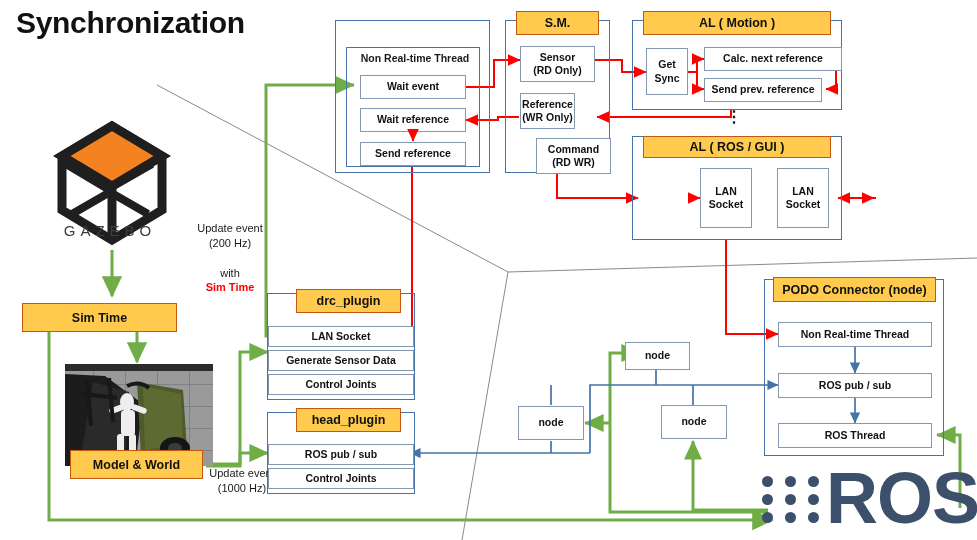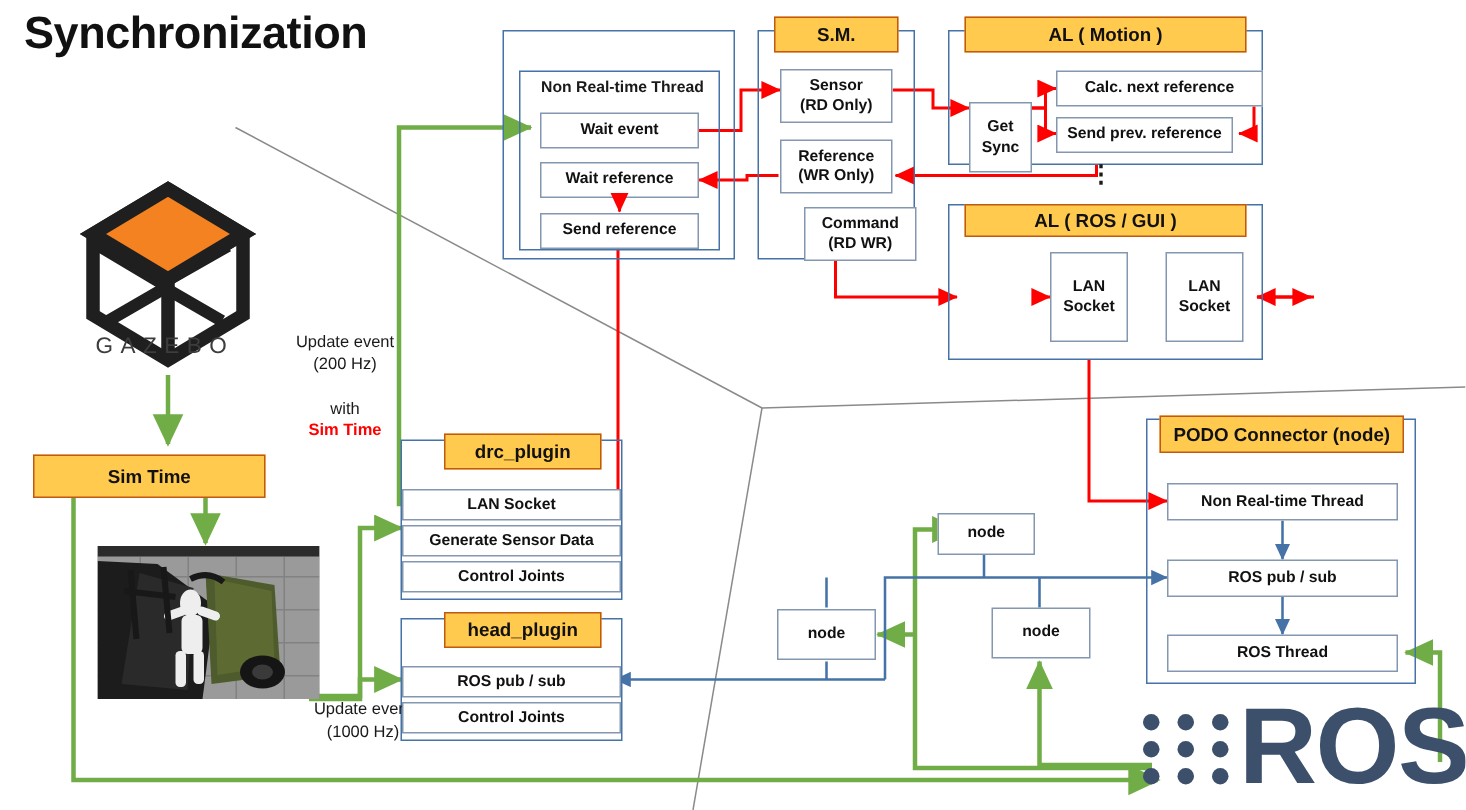--- a/index.html
+++ b/index.html
@@ -230,20 +230,21 @@
         </g>
         <g fill="none" stroke="#181818" stroke-width="4">
           <path d="M22,16 L26,62"></path>
           <path d="M44,14 L48,58"></path>
           <path d="M18,30 L52,34"></path>
           <path d="M62,22 Q74,16 84,24"></path>
         </g>
       </svg>
     </div>
 
+    <div class="hdr big" style="left:70px;top:450px;width:133px;height:29px;">Model &amp; World</div>
 
     <div class="lbl" style="left:196px;top:466px;width:92px;text-align:center;">
       <span>Update event</span><br>
       <span>(1000 Hz)</span>
     </div>
 
     <div class="lbl" style="left:175px;top:221px;width:110px;text-align:center;">
       <span>Update event</span><br>
       <span>(200 Hz)</span><br><br>
       <span>with</span><br>
@@ -259,32 +260,32 @@
     <svg class="lay" style="z-index:5;pointer-events:none;" width="977" height="540">
       <path d="M413,133 L413,141" stroke="#ff0000" stroke-width="2" fill="none" marker-end="url(#ar-red)"></path>
     </svg>
 
     <div class="group" style="left:505px;top:20px;width:105px;height:153px;"></div>
     <div class="hdr big" style="left:516px;top:11px;width:83px;height:24px;">S.M.</div>
     <div class="bx" style="left:520px;top:46px;width:75px;height:36px;">
       <span class="ln">Sensor</span>
       <span class="ln">(RD Only)</span>
     </div>
-    <div class="bx" style="left:520px;top:93px;width:75px;height:36px;">
+    <div class="bx" style="left:520px;top:93px;width:55px;height:36px;">
       <span class="ln">Reference</span>
       <span class="ln">(WR Only)</span>
     </div>
     <div class="bx" style="left:536px;top:138px;width:75px;height:36px;">
       <span class="ln">Command</span>
       <span class="ln">(RD WR)</span>
     </div>
 
     <div class="group" style="left:632px;top:20px;width:210px;height:90px;"></div>
     <div class="hdr big" style="left:643px;top:11px;width:188px;height:24px;">AL ( Motion )</div>
-    <div class="bx" style="left:646px;top:48px;width:42px;height:47px;margin-top:20px;">
+    <div class="bx" style="left:646px;top:48px;width:42px;height:47px;">
       <span class="ln">Get</span>
       <span class="ln">Sync</span>
     </div>
     <div class="bx" style="left:704px;top:47px;width:138px;height:24px;">Calc. next reference</div>
     <div class="bx" style="left:704px;top:78px;width:118px;height:24px;">Send prev. reference</div>
 
     <div class="lbl" style="left:726px;top:111px;width:14px;font-size:16px;line-height:0.8;font-weight:bold;">⋮</div>
 
     <div class="group" style="left:632px;top:136px;width:210px;height:104px;"></div>
     <div class="hdr big" style="left:643px;top:136px;width:188px;height:22px;">AL ( ROS / GUI )</div>

